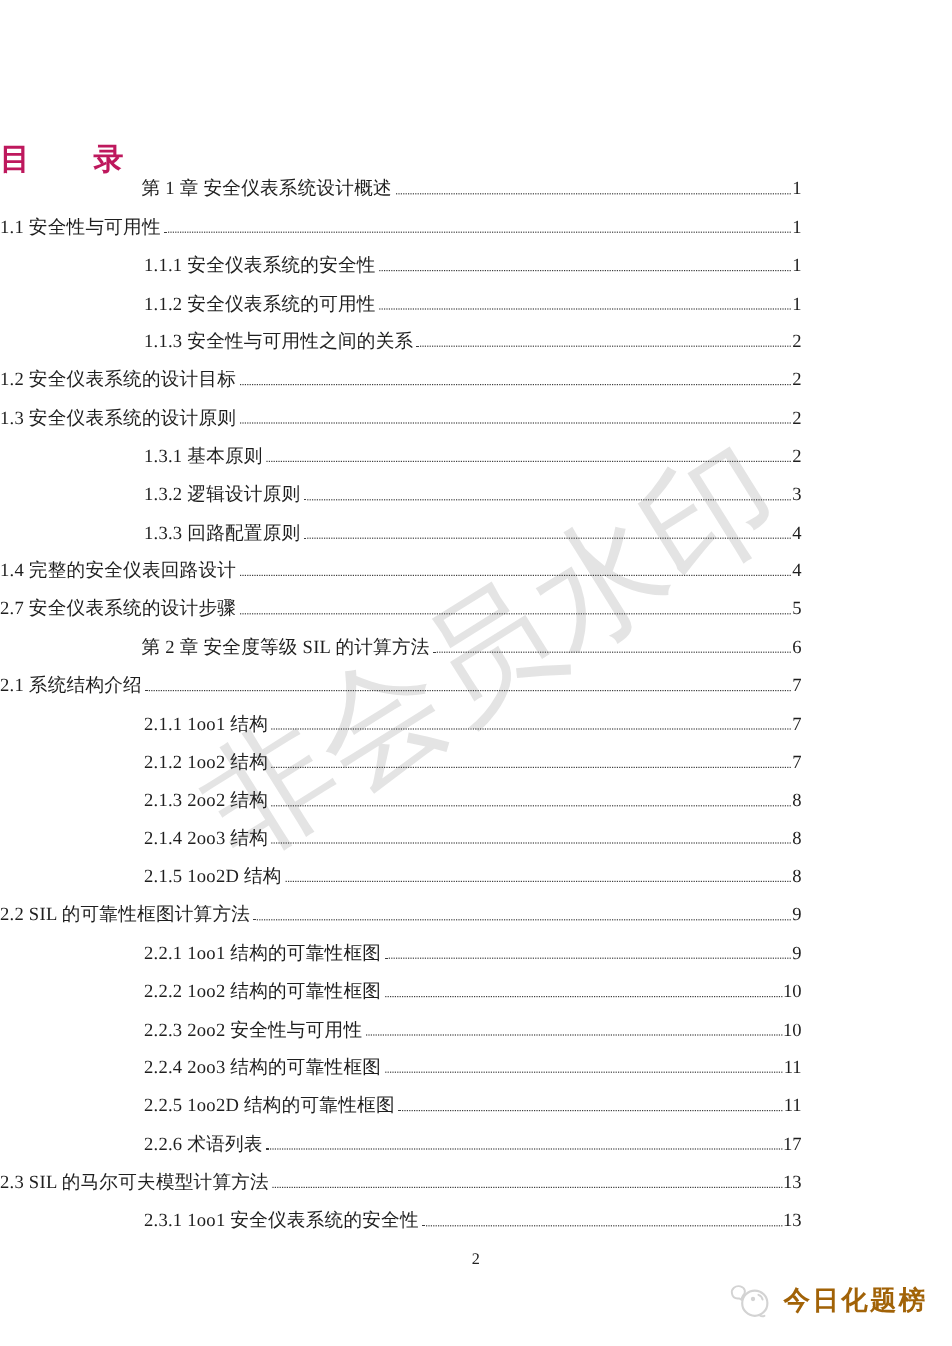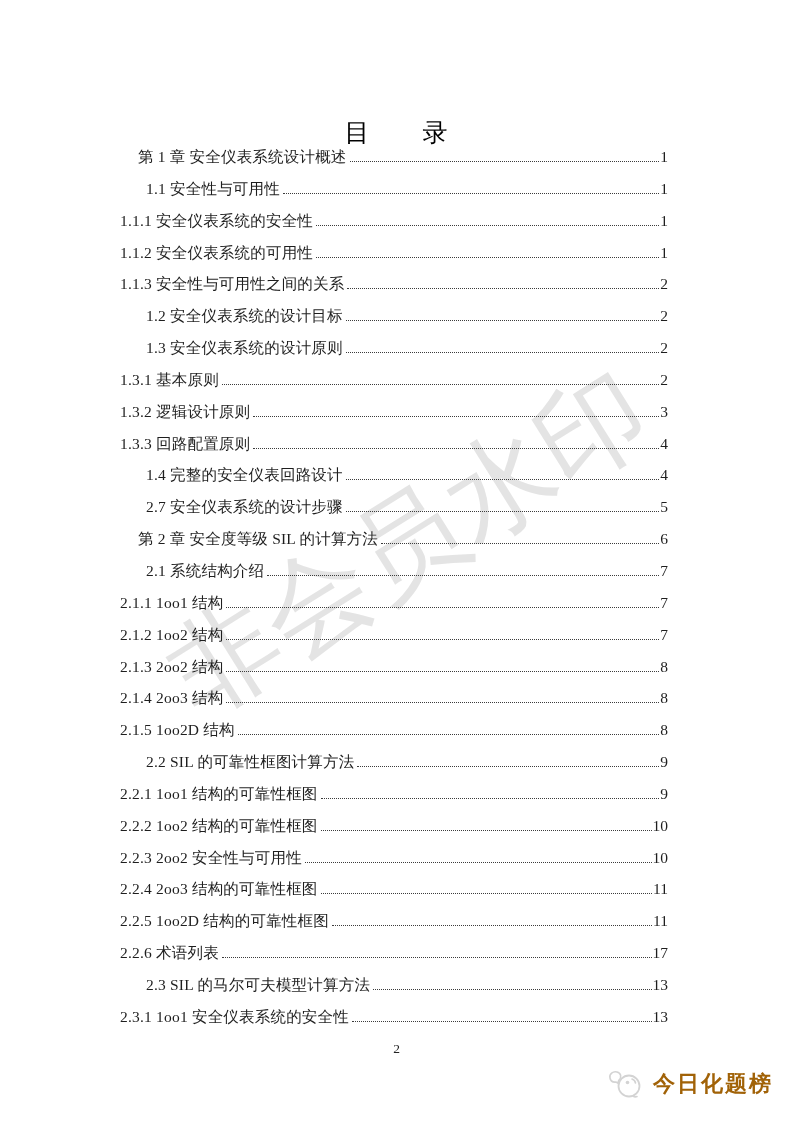--- a/index.html
+++ b/index.html
@@ -15,24 +15,23 @@
     overflow: hidden;
     font-family: "Liberation Serif", "DejaVu Serif", serif;
     color: #1e1e1e;
   }
   
   .doc-title {
     position: absolute;
     top: 99px;
     left: 0;
     width: 100%;
-    text-align: center;
     font-size: 25px;
-    font-weight: 400;
-    color: #000000;
+    font-weight: 700;
+    color: #be185d;
     letter-spacing: 1px;
     z-index: 2;
   }
   
   .watermark {
     position: absolute;
     left: 138px;
     top: 489px;
     font-size: 108px;
     line-height: 1;
@@ -55,22 +54,22 @@
   }
   .toc-row {
     display: flex;
     align-items: baseline;
     box-sizing: border-box;
     height: 31.85px;
     padding-top: 5px;
     font-size: 15.5px;
     color: #1e1e1e;
   }
-  .toc-row.level-1 { padding-left: 118px; margin-left: 20px; }
-  .toc-row.level-2 { padding-left: 146px; }
+  .toc-row.level-1 { padding-left: 118px; }
+  .toc-row.level-2 { }
   .toc-row.level-3 { padding-left: 120px; }
   .toc-label {
     white-space: nowrap;
     letter-spacing: 0.2px;
   }
   .toc-dots {
     flex: 1 1 auto;
     min-width: 8px;
     border-bottom: 1.6px dotted #3c3c3c;
     margin: 0 1px 0 3px;

